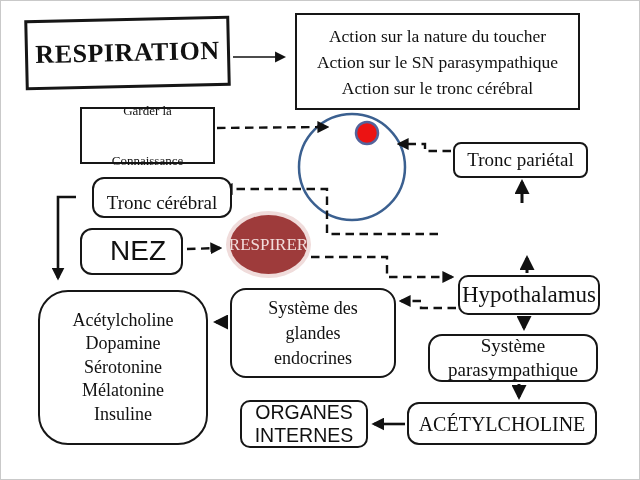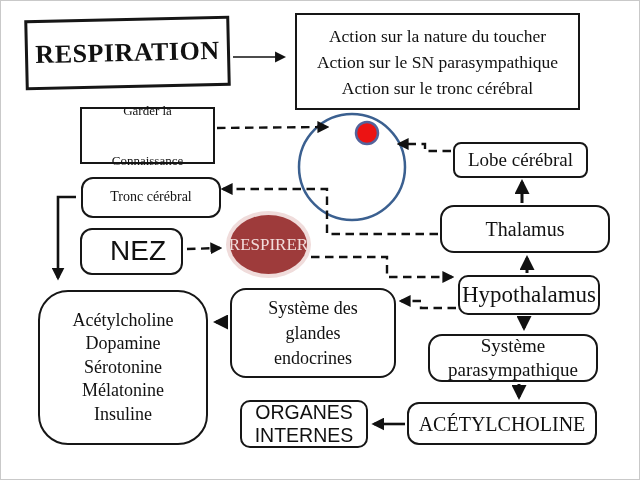--- a/index.html
+++ b/index.html
@@ -14,21 +14,21 @@
     border:2px solid #161616;display:flex;flex-direction:column;
     align-items:center;justify-content:center;text-align:center;line-height:1.3;
   }
   .rounded{border-radius:12px;}
   .b-respiration{
     left:25px;top:18px;width:205px;height:70px;border-width:3px;
     transform:rotate(-1.3deg);font-weight:bold;font-size:26px;letter-spacing:.5px;
   }
   .b-actions{left:295px;top:13px;width:285px;height:97px;font-size:17.5px;line-height:26px;}
   .b-garder{left:80px;top:107px;width:135px;height:57px;font-size:13px;line-height:26px;gap:24px;}
-  .b-tronc{left:81px;top:177px;width:140px;height:41px;font-size:14px;}
+  .b-tronc{left:92px;top:177px;width:140px;height:41px;font-size:19px;justify-content:flex-end;}
   .b-nez{
     left:80px;top:228px;width:103px;height:47px;border-width:2.5px;
     font-family:"Liberation Sans","DejaVu Sans",sans-serif;font-size:28px;padding-left:13px;
   }
   .b-lobe{left:453px;top:142px;width:135px;height:36px;border-radius:8px;font-size:19px;}
   .b-thalamus{left:440px;top:205px;width:170px;height:48px;border-width:2.5px;border-radius:14px;font-size:20px;}
   .b-hypo{left:458px;top:275px;width:142px;height:40px;border-radius:10px;font-size:23px;}
   .b-glandes{left:230px;top:288px;width:166px;height:90px;border-width:2.5px;border-radius:16px;font-size:18px;line-height:25px;}
   .b-neuro{left:38px;top:290px;width:170px;height:155px;border-width:2.5px;border-radius:30px;font-size:18px;line-height:23.5px;}
   .b-para{left:428px;top:334px;width:170px;height:48px;border-radius:14px;font-size:19px;line-height:24px;}
@@ -101,26 +101,23 @@
   <div class="box rounded b-nez">
     <span>NEZ</span>
   </div>
 
   <div class="ellipse">
     <div>RESP</div>
     <div>IRER</div>
   </div>
 
   <div class="box rounded b-lobe">
-    <span>Lobe cérébral</span>
+    <span>Tronc pariétal</span>
   </div>
 
-  <div class="box rounded b-thalamus">
-    <span>Thalamus</span>
-  </div>
 
   <div class="box rounded b-hypo">
     <span>Hypothalamus</span>
   </div>
 
   <div class="box rounded b-glandes">
     <div>Système des</div>
     <div>glandes</div>
     <div>endocrines</div>
   </div>

